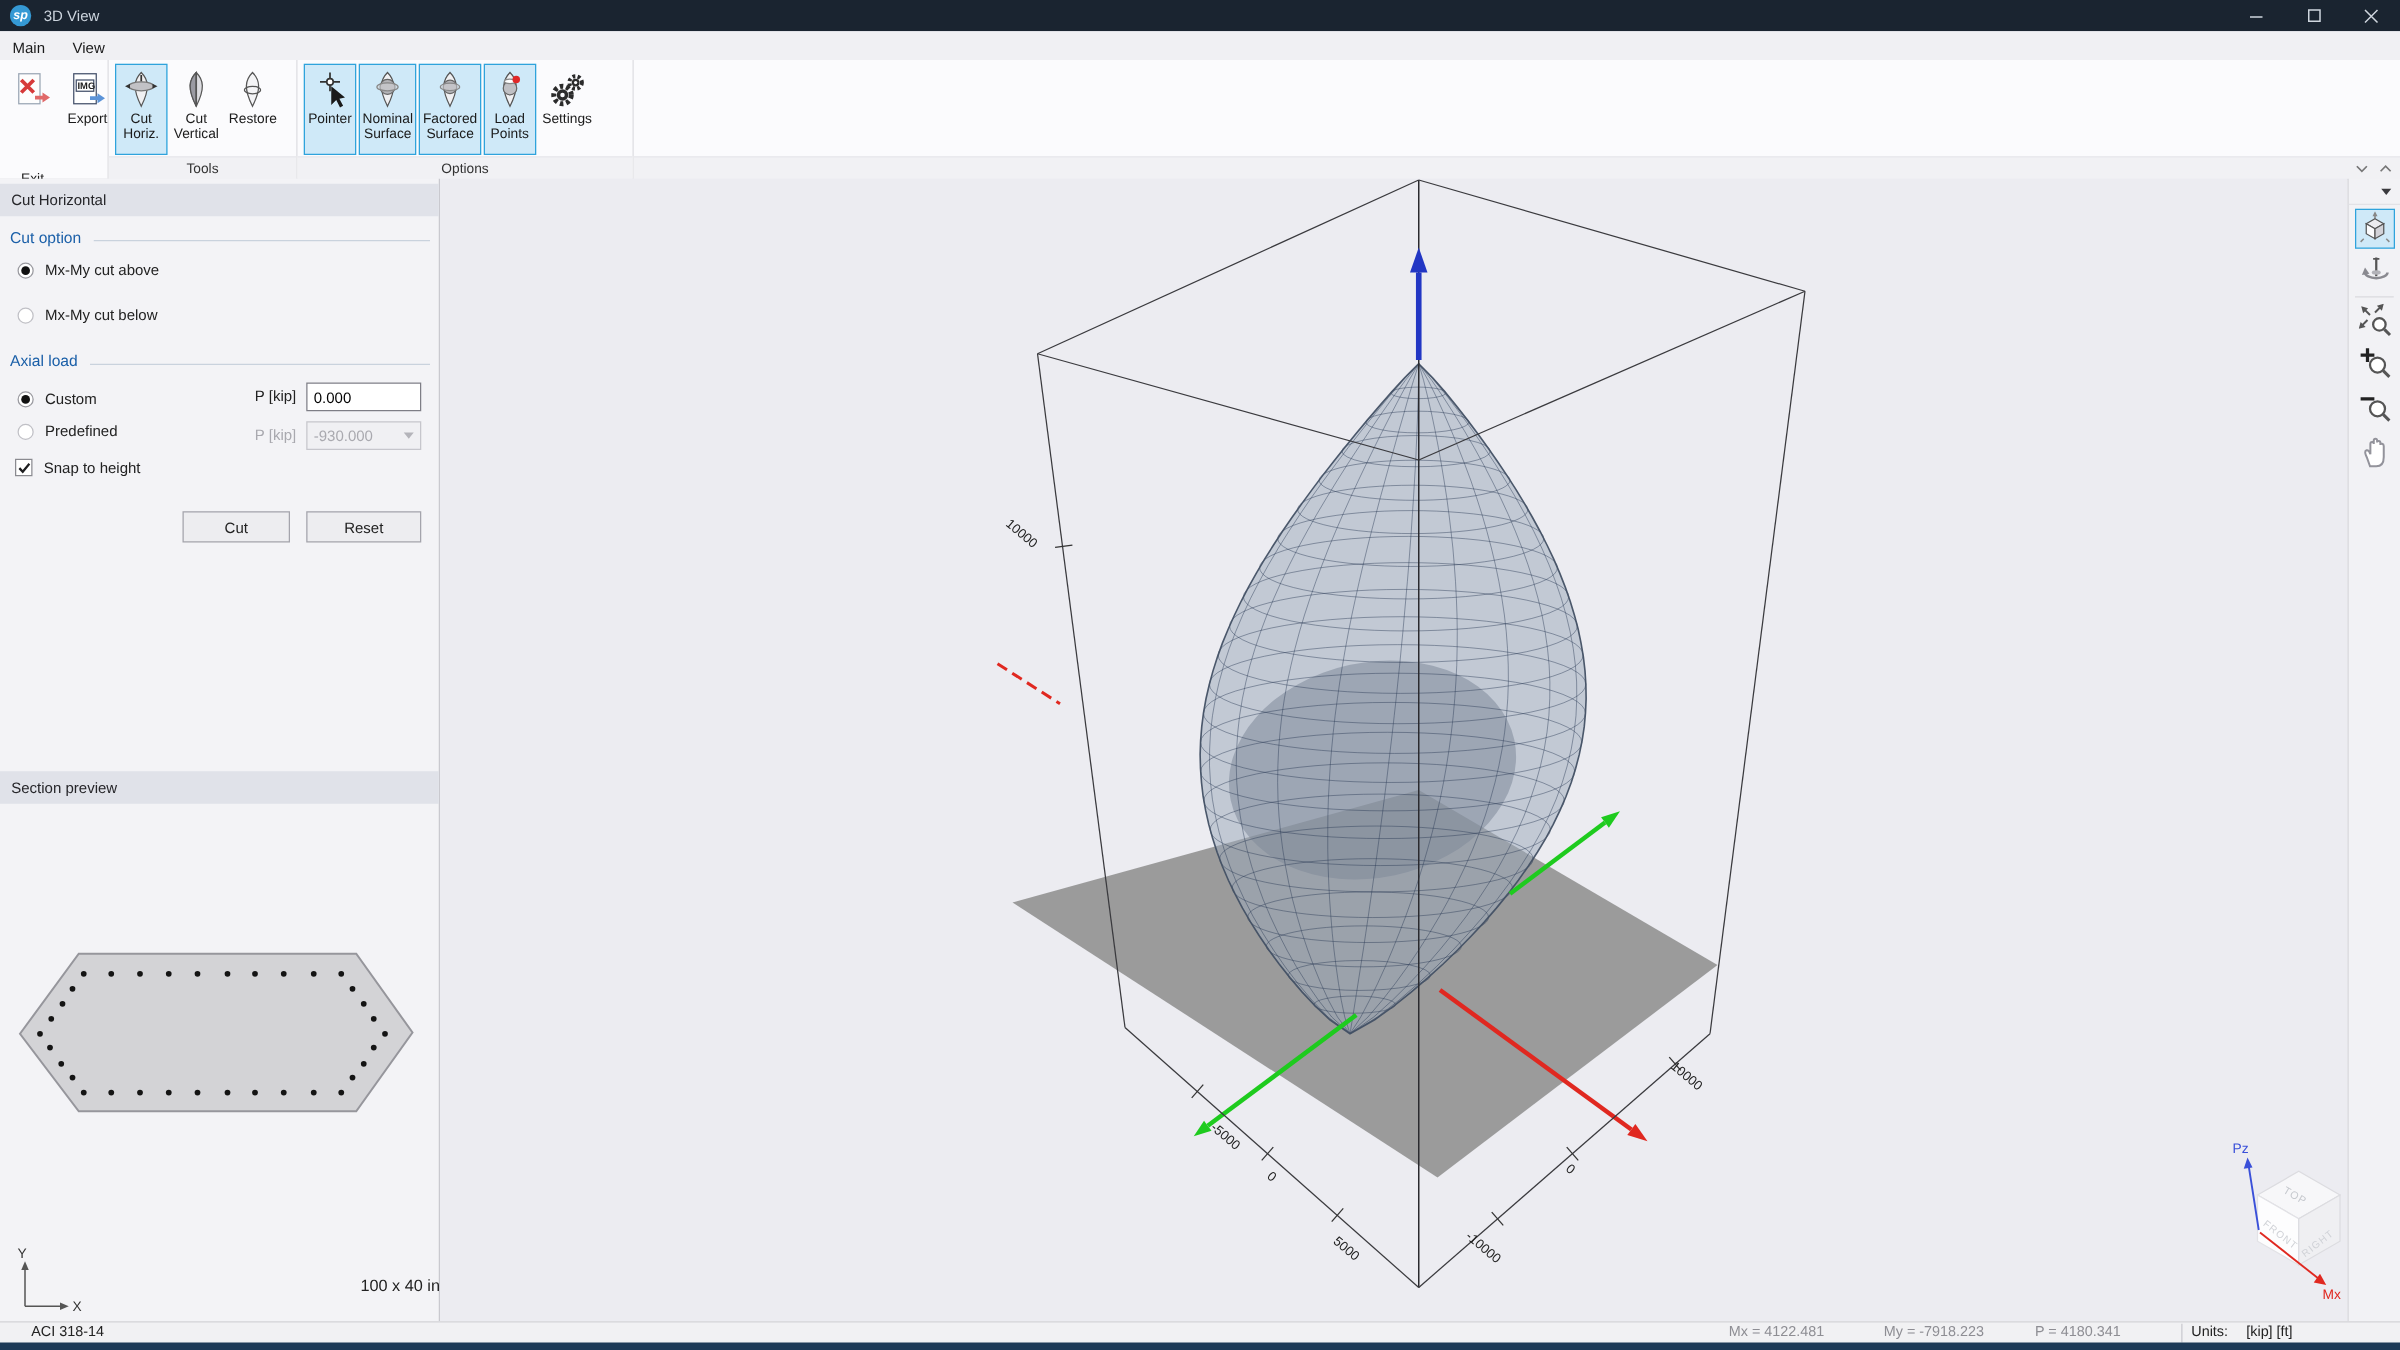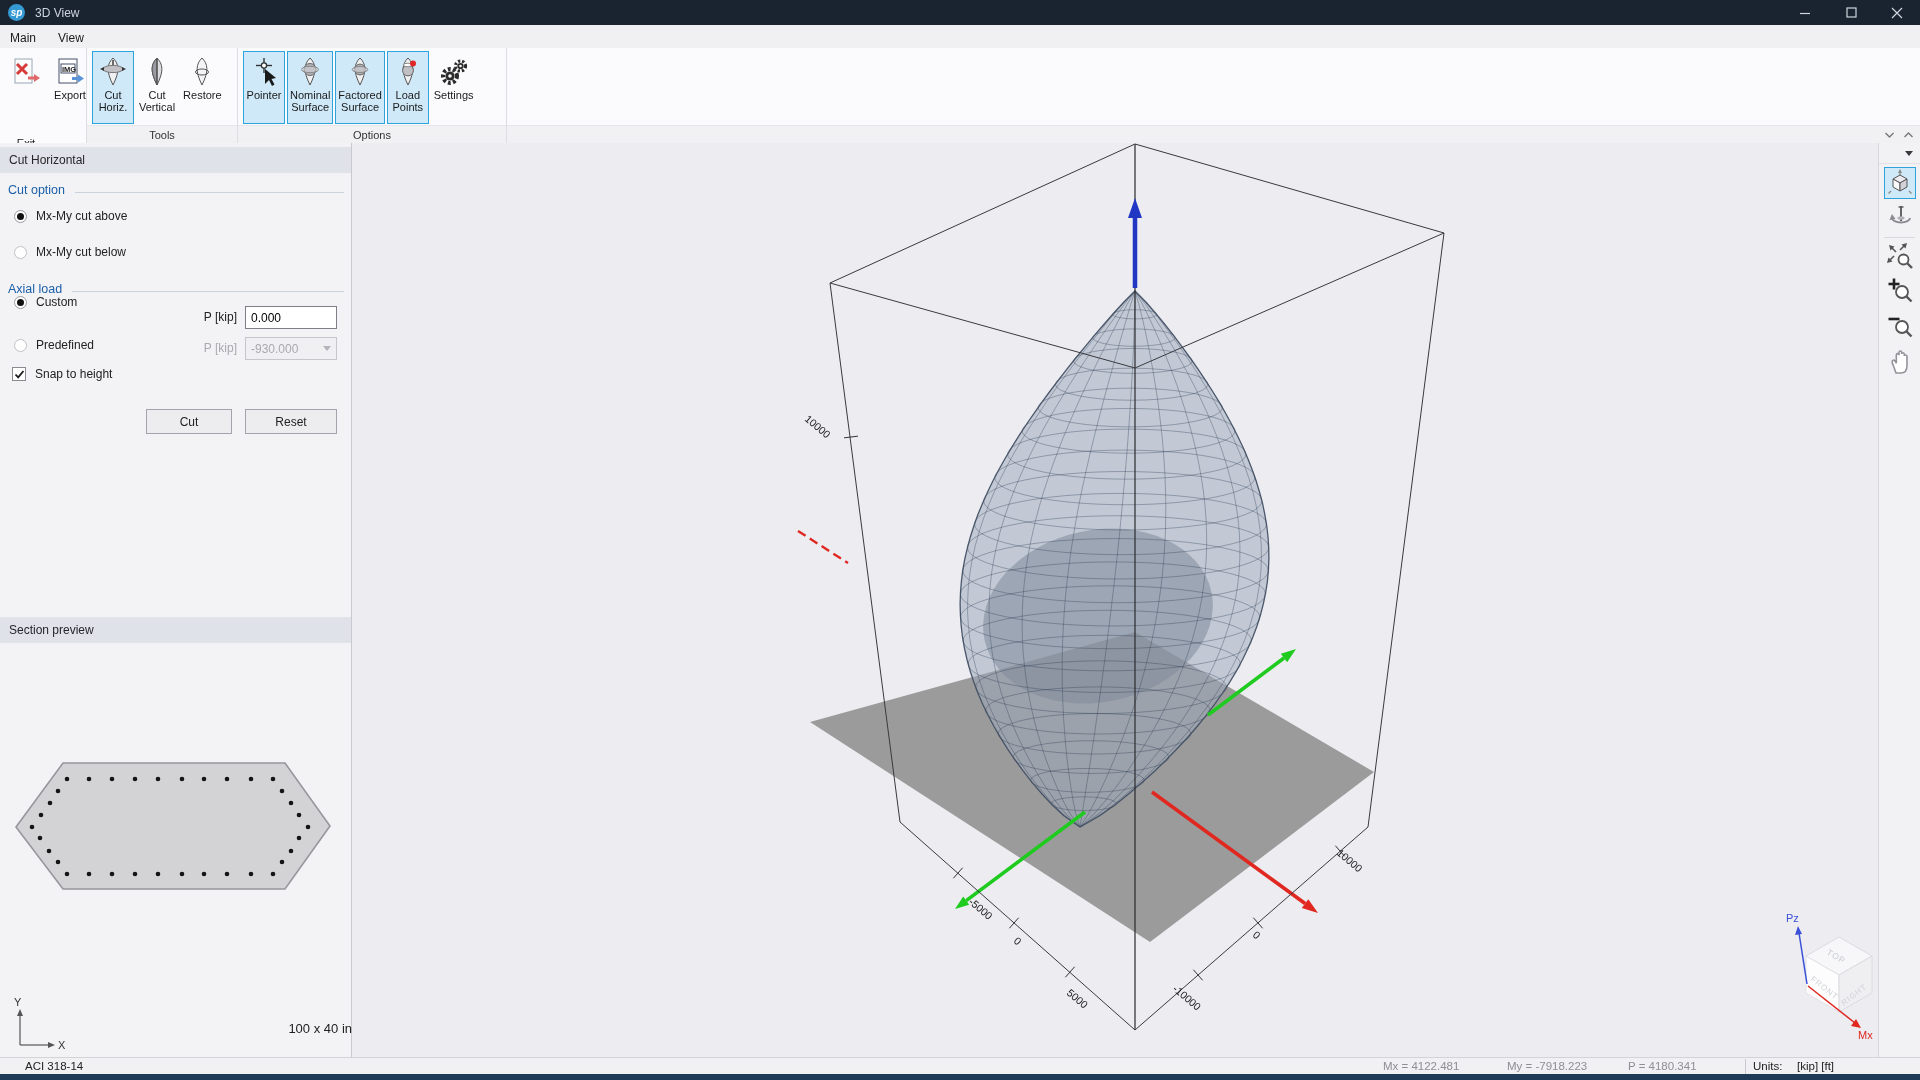--- a/index.html
+++ b/index.html
@@ -271,21 +271,21 @@
           <div class="radio off"></div>
           <span>Mx-My cut below</span>
         </div>
       </div>
 
     <div class="bhead" style="top:139px;">
       <span>Axial load</span>
       <span class="hrule"></span>
     </div>
 
-    <div class="rrow" style="left:14px;top:152px;">
+    <div class="rrow" style="left:14px;top:169px;">
       <span class="radio sel" id="radCustom"></span>
       <span>Custom</span>
     </div>
     <div class="flabel" style="left:160px;top:167px;width:77px;">P [kip]</div>
     <input class="tinput" style="left: 245px; top: 163px; width: 92px; height: 23px;" value="0.000">
 
     <div class="rrow" style="left:14px;top:195px;">
       <span class="radio off" id="radPredef"></span>
       <span>Predefined</span>
     </div>

